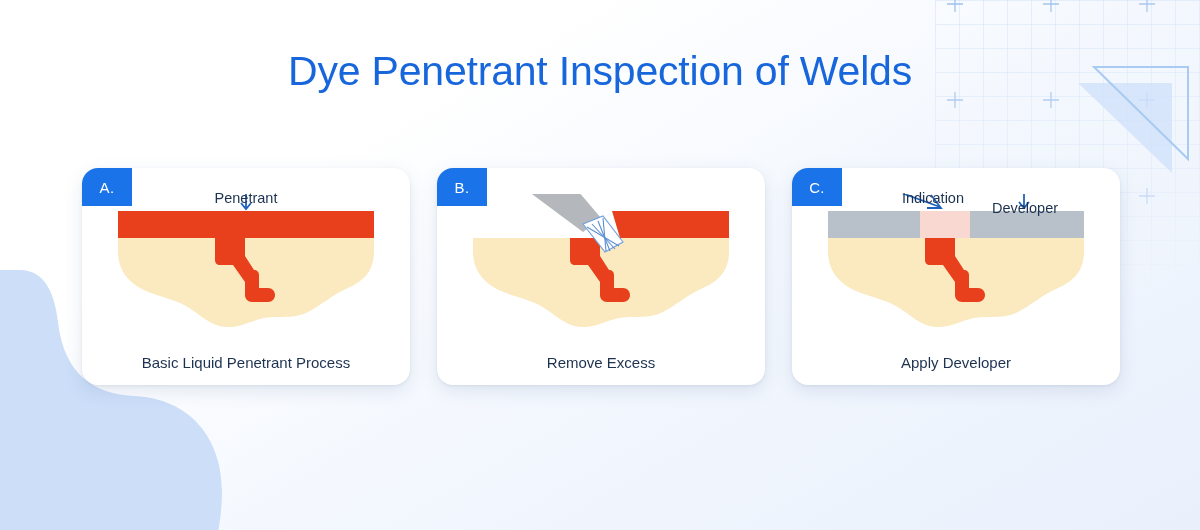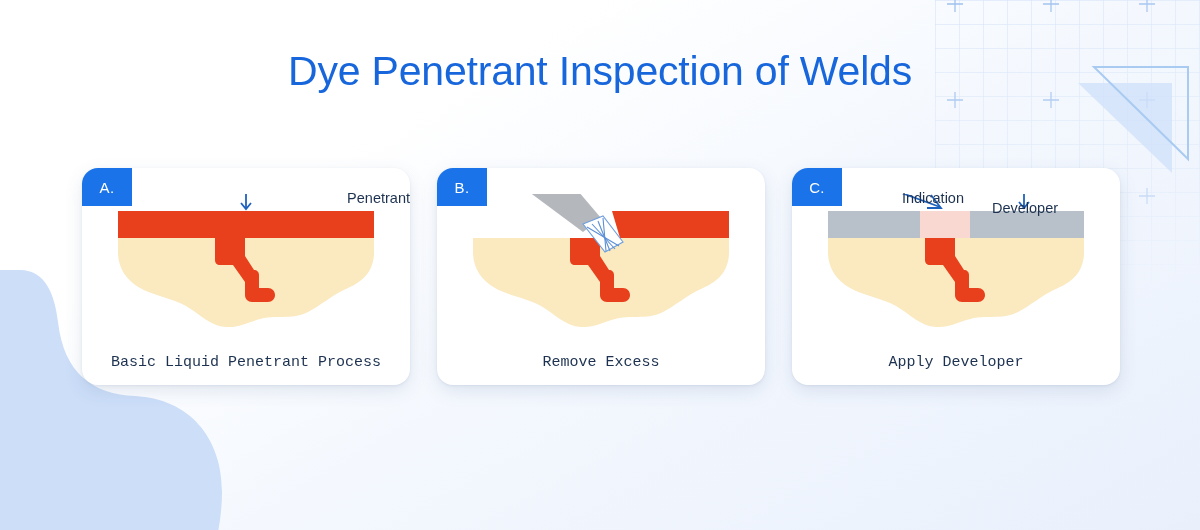--- a/index.html
+++ b/index.html
@@ -51,31 +51,31 @@
     border-top-left-radius:16px;
     color:#ffffff;
     font-size:15px;
     display:flex;align-items:center;justify-content:center;
     letter-spacing:0.3px;
   }
 
   .card-caption{
     position:absolute;left:0;bottom:14px;width:100%;
     text-align:center;
-    font-size:15px;color:#1d3250;font-family:Liberation Mono, monospace;
+    font-size:15px;color:#1d3250;
   }
 
   .figure{position:absolute;left:0;top:26px;width:328px;height:150px;}
 
   .anno{
     position:absolute;
     font-size:14.5px;color:#1d3250;
     white-space:nowrap;
   }
-  .a-penetrant{left:0;top:22px;width:328px;text-align:right;}
+  .a-penetrant{left:0;top:22px;width:328px;text-align:center;}
   .a-indication{left:32px;top:22px;width:140px;text-align:right;}
   .a-developer{left:158px;top:32px;width:150px;text-align:center;}
 </style>
 </head>
 <body>
 
 <div id="stage">
 
   <div class="bg-base"></div>
 

